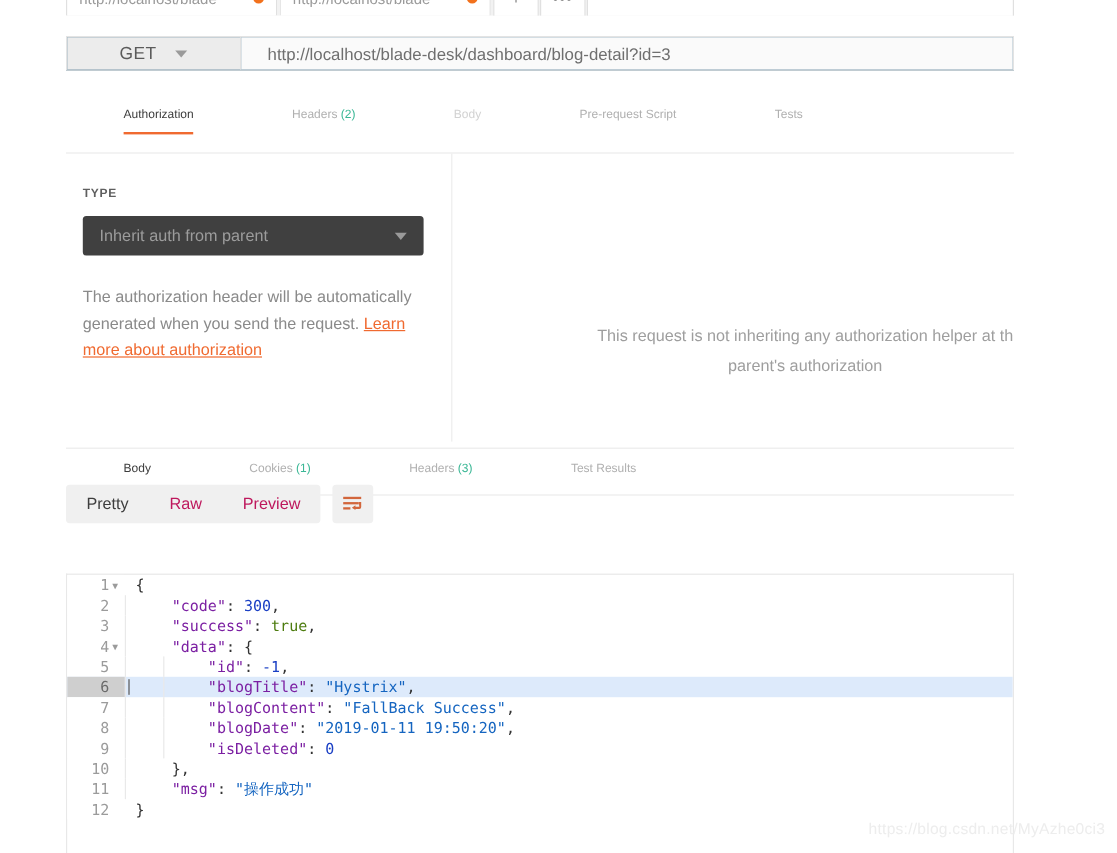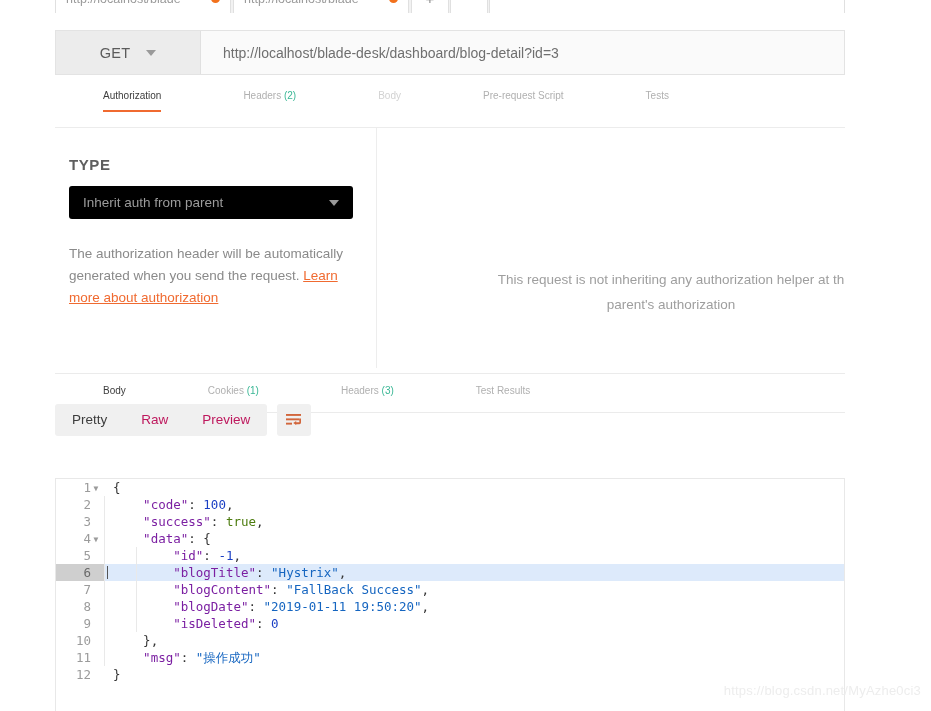--- a/index.html
+++ b/index.html
@@ -80,21 +80,21 @@
     border-bottom: none;
     box-sizing: border-box;
   }
 
   
   .urlbar {
     position: absolute;
     left: 55px;
     top: 30px;
     width: 790px;
-    height: 45px;
+    height: 29px;
     display: flex;
     border: 1px solid #e3e3e3;
     box-sizing: border-box;
     background: #0c4a6e;
   }
   .method-box {
     width: 145px;
     background: #ececec;
     display: flex;
     align-items: center;
@@ -168,30 +168,30 @@
     display: flex;
     box-sizing: border-box;
   }
   .auth-left {
     width: 322px;
     padding: 28px 0 0 14px;
     box-sizing: border-box;
     border-right: 1px solid #ededed;
   }
   .type-label {
-    font-size: 15px;
+    font-size: 10px;
     font-weight: bold;
     color: #5f5f5f;
     letter-spacing: 0.6px;
     margin-bottom: 13px;
   }
   .type-select {
     width: 284px;
     height: 33px;
-    background: #000000;
+    background: #404040;
     border-radius: 3px;
     display: flex;
     align-items: center;
     justify-content: space-between;
     padding: 0 14px 0 14px;
     box-sizing: border-box;
     font-size: 13.5px;
     color: #9c9c9c;
   }
   .auth-desc {
@@ -458,21 +458,21 @@
         <path d="M14 6.4 h2 v4.2 a1.6 1.6 0 0 1 -1.6 1.6 h-4.2 v-1.9 h3.9 a0.3 0.3 0 0 0 0.3 -0.3 z" fill="#d2663c"></path>
         <path d="M11.2 9.0 l0 4.1 l-3.0 -2.05 z" fill="#d2663c"></path>
         <rect x="1" y="10.7" width="6" height="1.9" fill="#d2663c"></rect>
       </svg>
     </div>
   </div>
 
   <div class="editor">
     <div id="code-container">
         <div class="code-line"><div class="gutter"><span class="gutter-num">1</span><span class="fold">▼</span></div><div class="code-text"><span></span><span class="tok-punc">{</span></div></div>
-        <div class="code-line"><div class="gutter"><span class="gutter-num">2</span><span class="fold"></span></div><div class="code-text"><span class="ind-guide ig1"></span><span>    </span><span class="tok-key">"code"</span><span class="tok-punc">: </span><span class="tok-num">100</span><span class="tok-punc">,</span></div></div>
+        <div class="code-line"><div class="gutter"><span class="gutter-num">2</span><span class="fold"></span></div><div class="code-text"><span class="ind-guide ig1"></span><span>    </span><span class="tok-key">"code"</span><span class="tok-punc">: </span><span class="tok-num">300</span><span class="tok-punc">,</span></div></div>
         <div class="code-line"><div class="gutter"><span class="gutter-num">3</span><span class="fold"></span></div><div class="code-text"><span class="ind-guide ig1"></span><span>    </span><span class="tok-key">"success"</span><span class="tok-punc">: </span><span class="tok-bool">true</span><span class="tok-punc">,</span></div></div>
         <div class="code-line"><div class="gutter"><span class="gutter-num">4</span><span class="fold">▼</span></div><div class="code-text"><span class="ind-guide ig1"></span><span>    </span><span class="tok-key">"data"</span><span class="tok-punc">: {</span></div></div>
         <div class="code-line"><div class="gutter"><span class="gutter-num">5</span><span class="fold"></span></div><div class="code-text"><span class="ind-guide ig1"></span><span class="ind-guide ig2"></span><span>        </span><span class="tok-key">"id"</span><span class="tok-punc">: </span><span class="tok-num">-1</span><span class="tok-punc">,</span></div></div>
         <div class="code-line highlight"><div class="gutter"><span class="gutter-num">6</span><span class="fold"></span></div><div class="code-text"><span class="ind-guide ig1"></span><span class="ind-guide ig2"></span><span class="caret-bar"></span><span>        </span><span class="tok-key">"blogTitle"</span><span class="tok-punc">: </span><span class="tok-str">"Hystrix"</span><span class="tok-punc">,</span></div></div>
         <div class="code-line"><div class="gutter"><span class="gutter-num">7</span><span class="fold"></span></div><div class="code-text"><span class="ind-guide ig1"></span><span class="ind-guide ig2"></span><span>        </span><span class="tok-key">"blogContent"</span><span class="tok-punc">: </span><span class="tok-str">"FallBack Success"</span><span class="tok-punc">,</span></div></div>
         <div class="code-line"><div class="gutter"><span class="gutter-num">8</span><span class="fold"></span></div><div class="code-text"><span class="ind-guide ig1"></span><span class="ind-guide ig2"></span><span>        </span><span class="tok-key">"blogDate"</span><span class="tok-punc">: </span><span class="tok-str">"2019-01-11 19:50:20"</span><span class="tok-punc">,</span></div></div>
         <div class="code-line"><div class="gutter"><span class="gutter-num">9</span><span class="fold"></span></div><div class="code-text"><span class="ind-guide ig1"></span><span class="ind-guide ig2"></span><span>        </span><span class="tok-key">"isDeleted"</span><span class="tok-punc">: </span><span class="tok-num">0</span></div></div>
         <div class="code-line"><div class="gutter"><span class="gutter-num">10</span><span class="fold"></span></div><div class="code-text"><span class="ind-guide ig1"></span><span>    </span><span class="tok-punc">},</span></div></div>
         <div class="code-line"><div class="gutter"><span class="gutter-num">11</span><span class="fold"></span></div><div class="code-text"><span class="ind-guide ig1"></span><span>    </span><span class="tok-key">"msg"</span><span class="tok-punc">: </span><span class="tok-str">"操作成功"</span></div></div>
         <div class="code-line"><div class="gutter"><span class="gutter-num">12</span><span class="fold"></span></div><div class="code-text"><span></span><span class="tok-punc">}</span></div></div>

